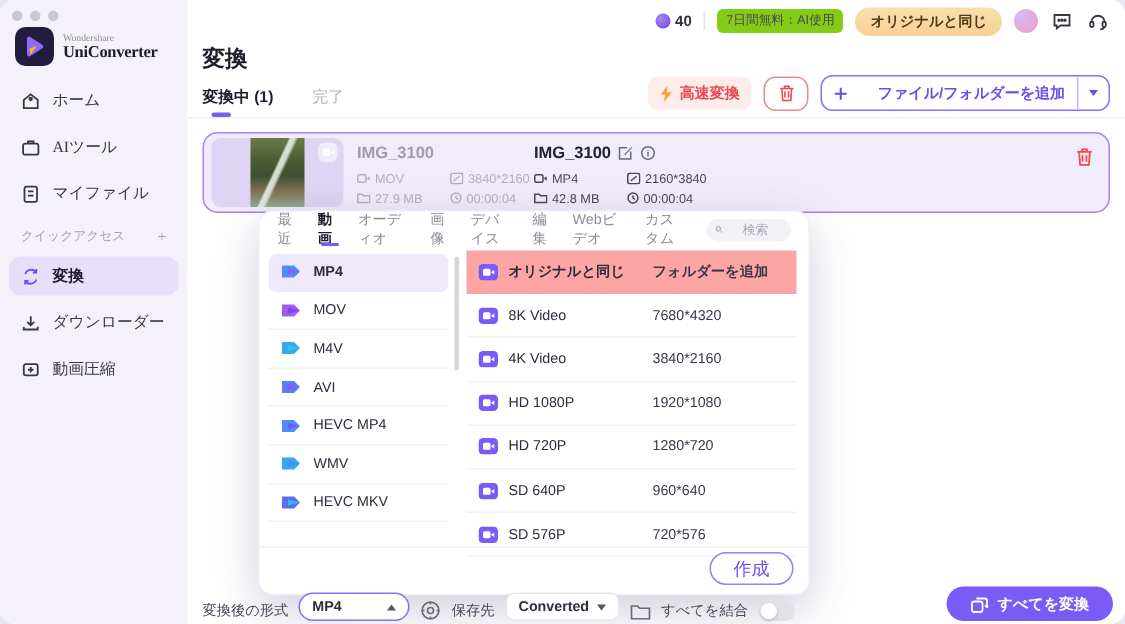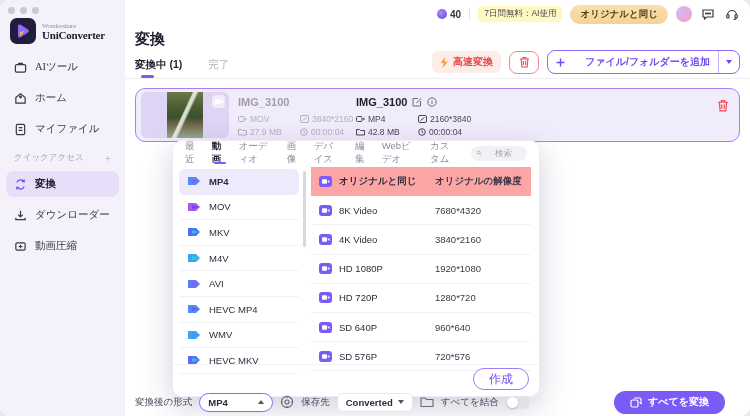--- a/index.html
+++ b/index.html
@@ -21,21 +21,21 @@
   .nav-item.active { background:#e7defa; color:#211d2e; font-weight:bold; }
   .qa-label { display:flex; justify-content:space-between; align-items:center; margin:10px 8px 7px 8px; font-size:8.5px; color:#a39fb0; }
   .qa-plus { font-size:11px; color:#a39fb0; cursor:default; }
 
   
   .main { position:absolute; left:125px; top:0; width:625px; height:416px; background:#fff; }
   .topbar { position:absolute; top:5px; right:10px; display:flex; align-items:center; gap:8px; height:18px; }
   .credits { display:flex; align-items:center; gap:3px; font-size:10px; font-weight:bold; color:#36323f; }
   .coin { width:10px; height:10px; border-radius:50%; background:radial-gradient(circle at 35% 35%, #a88cf8, #6a3fe0); display:inline-block; }
   .tb-divider { width:1px; height:12px; background:#e3e2e9; }
-  .trial { background:#fef9c3; border-radius:4px; padding:2px 6px; font-size:8.5px; color:#4a4754; }
+  .trial { background:#84cc16; border-radius:4px; padding:2px 6px; font-size:8.5px; color:#4a4754; }
   .upgrade { background:linear-gradient(180deg,#fadfae,#f6d194); border-radius:10px; padding:3px 10px; font-size:9.5px; font-weight:bold; color:#4f3a15; cursor:pointer; }
   .avatar { width:16px; height:16px; border-radius:50%; background:radial-gradient(circle at 30% 30%, #d9b8f5, #ef9fc0); }
   .icon-btn { width:16px; height:16px; display:flex; align-items:center; justify-content:center; }
 
   .page-title { position:absolute; left:10px; top:30px; font-size:15px; font-weight:bold; color:#211d2e; }
   .tab-row { position:absolute; left:10px; top:58px; display:flex; gap:26px; align-items:flex-end; }
   .tab { font-size:10.5px; color:#b4b0bf; position:relative; padding-bottom:6px; cursor:pointer; }
   .tab.active { color:#211d2e; font-weight:bold; }
   .tab.active::after { content:""; position:absolute; left:6px; bottom:0; width:13px; height:3px; border-radius:3px; background:#7c5cf6; }
   .head-actions { position:absolute; right:10px; top:50px; display:flex; align-items:center; gap:8px; }
@@ -84,21 +84,21 @@
   .res-list { position:absolute; left:138px; right:8px; top:0; }
   .res-row { display:flex; align-items:center; height:29.2px; padding:0 8px; font-size:9.5px; color:#2f2b3c; border-bottom:1px solid #f2f1f5; cursor:pointer; }
   .res-row.selected { background:#fca5a5; border-bottom-color:transparent; font-weight:bold; }
   .res-row .res-name { margin-left:7px; width:96px; }
   .res-row .res-val { color:#3c3849; }
   .res-row.selected .res-val { font-weight:bold; }
   .p-footer { position:absolute; left:0; right:0; bottom:0; height:32px; border-top:1px solid #f1f0f4; }
   .create-btn { position:absolute; right:10px; bottom:6px; width:56px; height:22px; border:1.2px solid #9f7bf7; border-radius:12px; background:#fff; font-size:12px; color:#6f4bee; display:flex; align-items:center; justify-content:center; cursor:pointer; }
 
   
-  .bottom-bar { position:absolute; left:10px; right:25px; top:390px; height:24px; display:flex; align-items:center; gap:7px; }
+  .bottom-bar { position:absolute; left:10px; right:8px; top:390px; height:24px; display:flex; align-items:flex-end; gap:7px; }
   .bb-label { font-size:9.5px; color:#4b4758; white-space:nowrap; }
   .select { height:19px; display:flex; align-items:center; justify-content:space-between; padding:0 8px; background:#fff; cursor:pointer; }
   .select.fmt { width:74px; border:1.3px solid #8f6bf5; border-radius:10px; }
   .select.dest { width:76px; border:1px solid #e6e5ec; border-radius:6px; }
   .select .val { font-size:9.5px; font-weight:bold; color:#2f2b3c; }
   .caret-up { width:0; height:0; border-left:3.5px solid transparent; border-right:3.5px solid transparent; border-bottom:4.5px solid #55515f; }
   .caret-dn { width:0; height:0; border-left:3.5px solid transparent; border-right:3.5px solid transparent; border-top:4.5px solid #55515f; }
   .toggle { width:24px; height:13px; border-radius:7px; background:#e2e1e8; position:relative; cursor:pointer; }
   .toggle .knob { position:absolute; left:1px; top:1px; width:11px; height:11px; border-radius:50%; background:#fff; box-shadow:0 1px 2px rgba(0,0,0,.2); }
   .convert-all { margin-left:auto; height:23px; border-radius:14px; background:#7b5bf6; color:#fff; font-size:10px; font-weight:bold; display:flex; align-items:center; gap:6px; padding:0 16px; cursor:pointer; border:none; font-family:inherit; }
@@ -123,31 +123,31 @@
       </div>
       <div class="brand-txt">
         <div class="co">Wondershare</div>
         <div class="prod">UniConverter</div>
       </div>
     </div>
 
     <div class="nav">
       <div class="nav-item">
         <svg width="13" height="13" viewBox="0 0 14 14" fill="none" stroke="#3a3744" stroke-width="1.3">
+            <path d="M2 6 L7 2 L12 6 V12 H2 Z"></path>
+            <circle cx="7" cy="5.4" r="0.9"></circle>
+          </svg>
+        <span>ホーム</span>
+      </div>
+      <div class="nav-item">
+        <svg width="13" height="13" viewBox="0 0 14 14" fill="none" stroke="#3a3744" stroke-width="1.3">
             <rect x="1.5" y="4" width="11" height="8" rx="1.5"></rect>
             <path d="M5 4 V2.5 H9 V4"></path>
           </svg>
         <span>AIツール</span>
-      </div>
-      <div class="nav-item">
-        <svg width="13" height="13" viewBox="0 0 14 14" fill="none" stroke="#3a3744" stroke-width="1.3">
-            <path d="M2 6 L7 2 L12 6 V12 H2 Z"></path>
-            <circle cx="7" cy="5.4" r="0.9"></circle>
-          </svg>
-        <span>ホーム</span>
       </div>
       <div class="nav-item">
         <svg width="13" height="13" viewBox="0 0 14 14" fill="none" stroke="#3a3744" stroke-width="1.3">
             <rect x="2.5" y="1.5" width="9" height="11" rx="1.5"></rect>
             <path d="M5 5 H9 M5 8 H9"></path>
           </svg>
         <span>マイファイル</span>
       </div>
 
       <div class="qa-label">
@@ -367,27 +367,20 @@
           </div>
           <div class="fmt-row">
             <svg width="15" height="12" viewBox="0 0 15 12">
                 <path d="M1 2 L9 2 L13 6 L9 10 L1 10 Z" fill="#a35cf0"></path>
                 <path d="M5 4 L12.5 6 L5 8 Z" fill="#7a3ef0"></path>
               </svg>
             <span>MOV</span>
           </div>
           <div class="fmt-row">
             <svg width="15" height="12" viewBox="0 0 15 12">
-                <path d="M1 2 L9 2 L13 6 L9 10 L1 10 Z" fill="#4d6cf7"></path>
-                <path d="M5 4 L12.5 6 L5 8 Z" fill="#38b6f0"></path>
-              </svg>
-            <span>MKV</span>
-          </div>
-          <div class="fmt-row">
-            <svg width="15" height="12" viewBox="0 0 15 12">
                 <path d="M1 2 L9 2 L13 6 L9 10 L1 10 Z" fill="#38a6f0"></path>
                 <path d="M5 4 L12.5 6 L5 8 Z" fill="#30c8e8"></path>
               </svg>
             <span>M4V</span>
           </div>
           <div class="fmt-row">
             <svg width="15" height="12" viewBox="0 0 15 12">
                 <path d="M1 2 L9 2 L13 6 L9 10 L1 10 Z" fill="#5c7cf2"></path>
                 <path d="M5 4 L12.5 6 L5 8 Z" fill="#8b5cf6"></path>
               </svg>
@@ -418,21 +411,21 @@
         <div class="fmt-scrollbar"></div>
 
         <div class="res-list">
           <div class="res-row selected">
             <svg width="13" height="11" viewBox="0 0 13 11">
                 <rect x="0" y="0" width="13" height="11" rx="3" fill="#7b5bf6"></rect>
                 <rect x="3" y="3.2" width="5" height="4.6" rx="1" fill="#fff"></rect>
                 <path d="M8.3 5.5 L10.5 4 V7 Z" fill="#fff"></path>
               </svg>
             <span class="res-name">オリジナルと同じ</span>
-            <span class="res-val">オリジナルの解像度</span>
+            <span class="res-val">フォルダーを追加</span>
           </div>
           <div class="res-row">
             <svg width="13" height="11" viewBox="0 0 13 11">
                 <rect x="0" y="0" width="13" height="11" rx="3" fill="#7b5bf6"></rect>
                 <rect x="3" y="3.2" width="5" height="4.6" rx="1" fill="#fff"></rect>
                 <path d="M8.3 5.5 L10.5 4 V7 Z" fill="#fff"></path>
               </svg>
             <span class="res-name">8K Video</span>
             <span class="res-val">7680*4320</span>
           </div>

